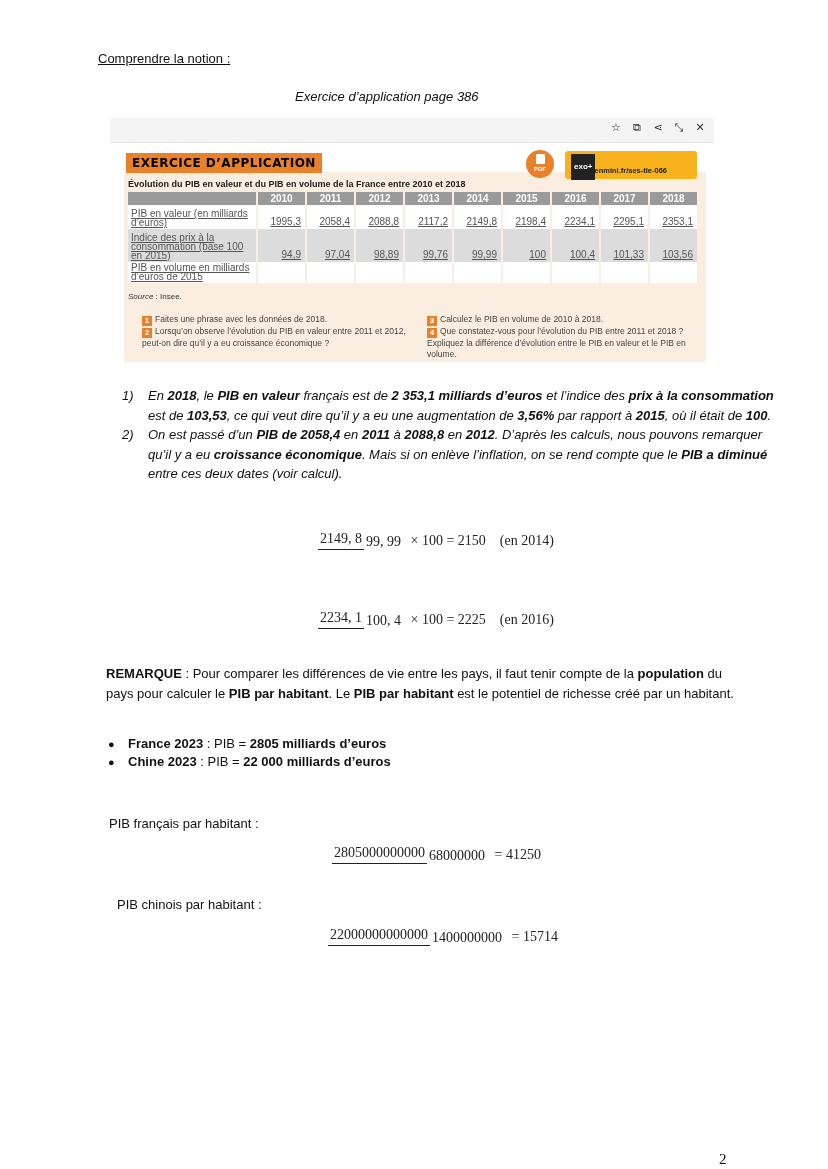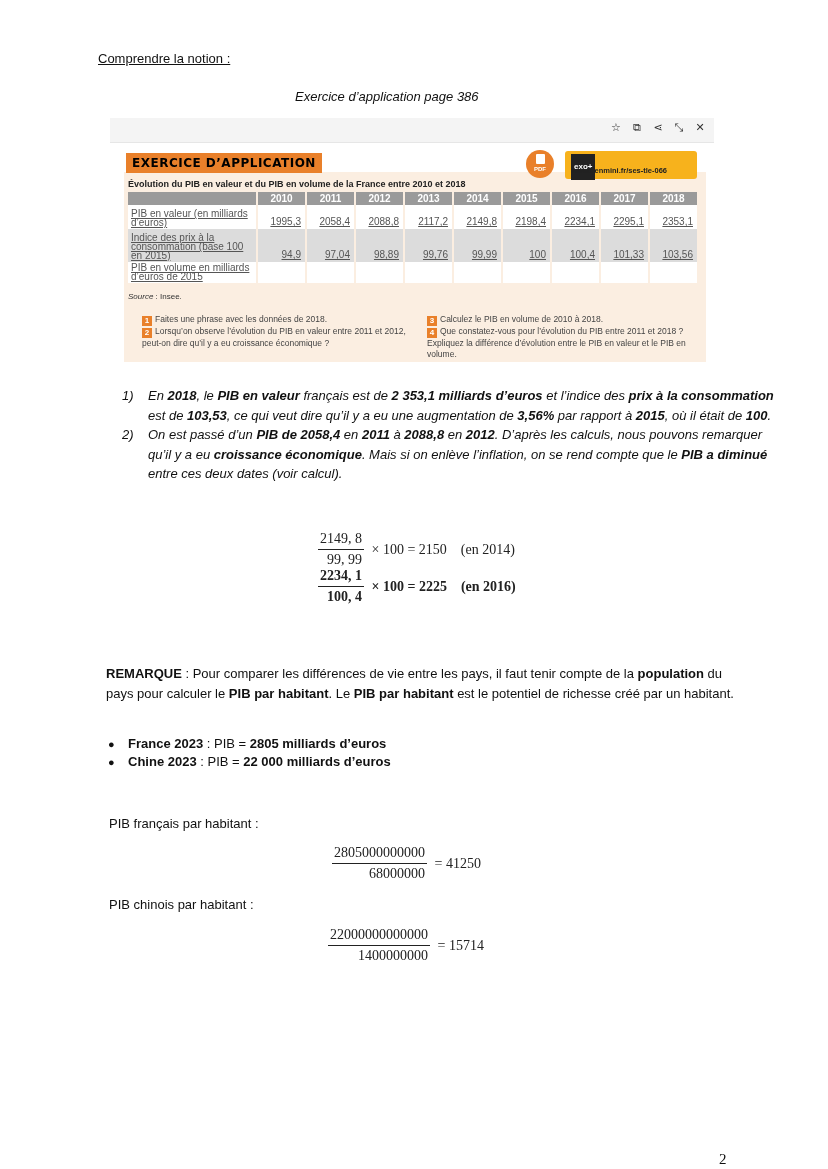--- a/index.html
+++ b/index.html
@@ -47,35 +47,35 @@
           line-height: 10px; text-align: center; font-size: 8px; margin-right: 3px; vertical-align: -1px; }
 
   
   .answers { left: 122px; top: 386px; width: 660px; font-size: 13px; line-height: 19.5px; font-style: italic; }
   .ans { position: relative; padding-left: 26px; margin-bottom: 0; }
   .ans .n { position: absolute; left: 0; top: 0; }
   .ans b { font-weight: bold; }
 
   
   .math { font-family: "Liberation Serif", serif; font-size: 14px; color: #222; display: flex; align-items: center; }
-  .frac { display: inline-flex; flex-direction: column; align-items: flex-end; margin-right: 4px; }
+  .frac { display: inline-flex; flex-direction: row; align-items: center; margin-right: 4px; }
   .frac .num { padding: 0 2px 2px; border-bottom: 1px solid #222; }
   .frac .den { padding: 2px 2px 0; }
   .math .rest { white-space: pre; }
   .m1 { left: 318px; top: 531px; }
-  .m2 { left: 318px; top: 568px; font-weight: bold; }
+  .m2 { left: 318px; top: 610px; }
   .m3 { left: 332px; top: 845px; }
   .m4 { left: 328px; top: 927px; }
 
   .remark { left: 98px; top: 664px; width: 640px; font-size: 13px; line-height: 19.5px; margin-left: 8px; }
   .bullets { left: 128px; top: 735px; font-size: 13px; line-height: 18px; }
   .bullets .dot { display: inline-block; width: 20px; margin-left: -20px; font-size: 11px; }
   .blabel { left: 109px; font-size: 13px; }
   .bl1 { top: 816px; }
-  .bl2 { top: 897px; }
+  .bl2 { top: 897px; margin-left: 8px; }
   .pagenum { left: 719px; top: 1151px; font-family: "Liberation Serif", serif; font-size: 15px; }
 </style>
 </head>
 <body>
 
 <div class="abs heading">Comprendre la notion :</div>
 <div class="abs subheading">Exercice d’application page 386</div>
 
 <div class="abs exo">
   <div class="exo-toolbar">

